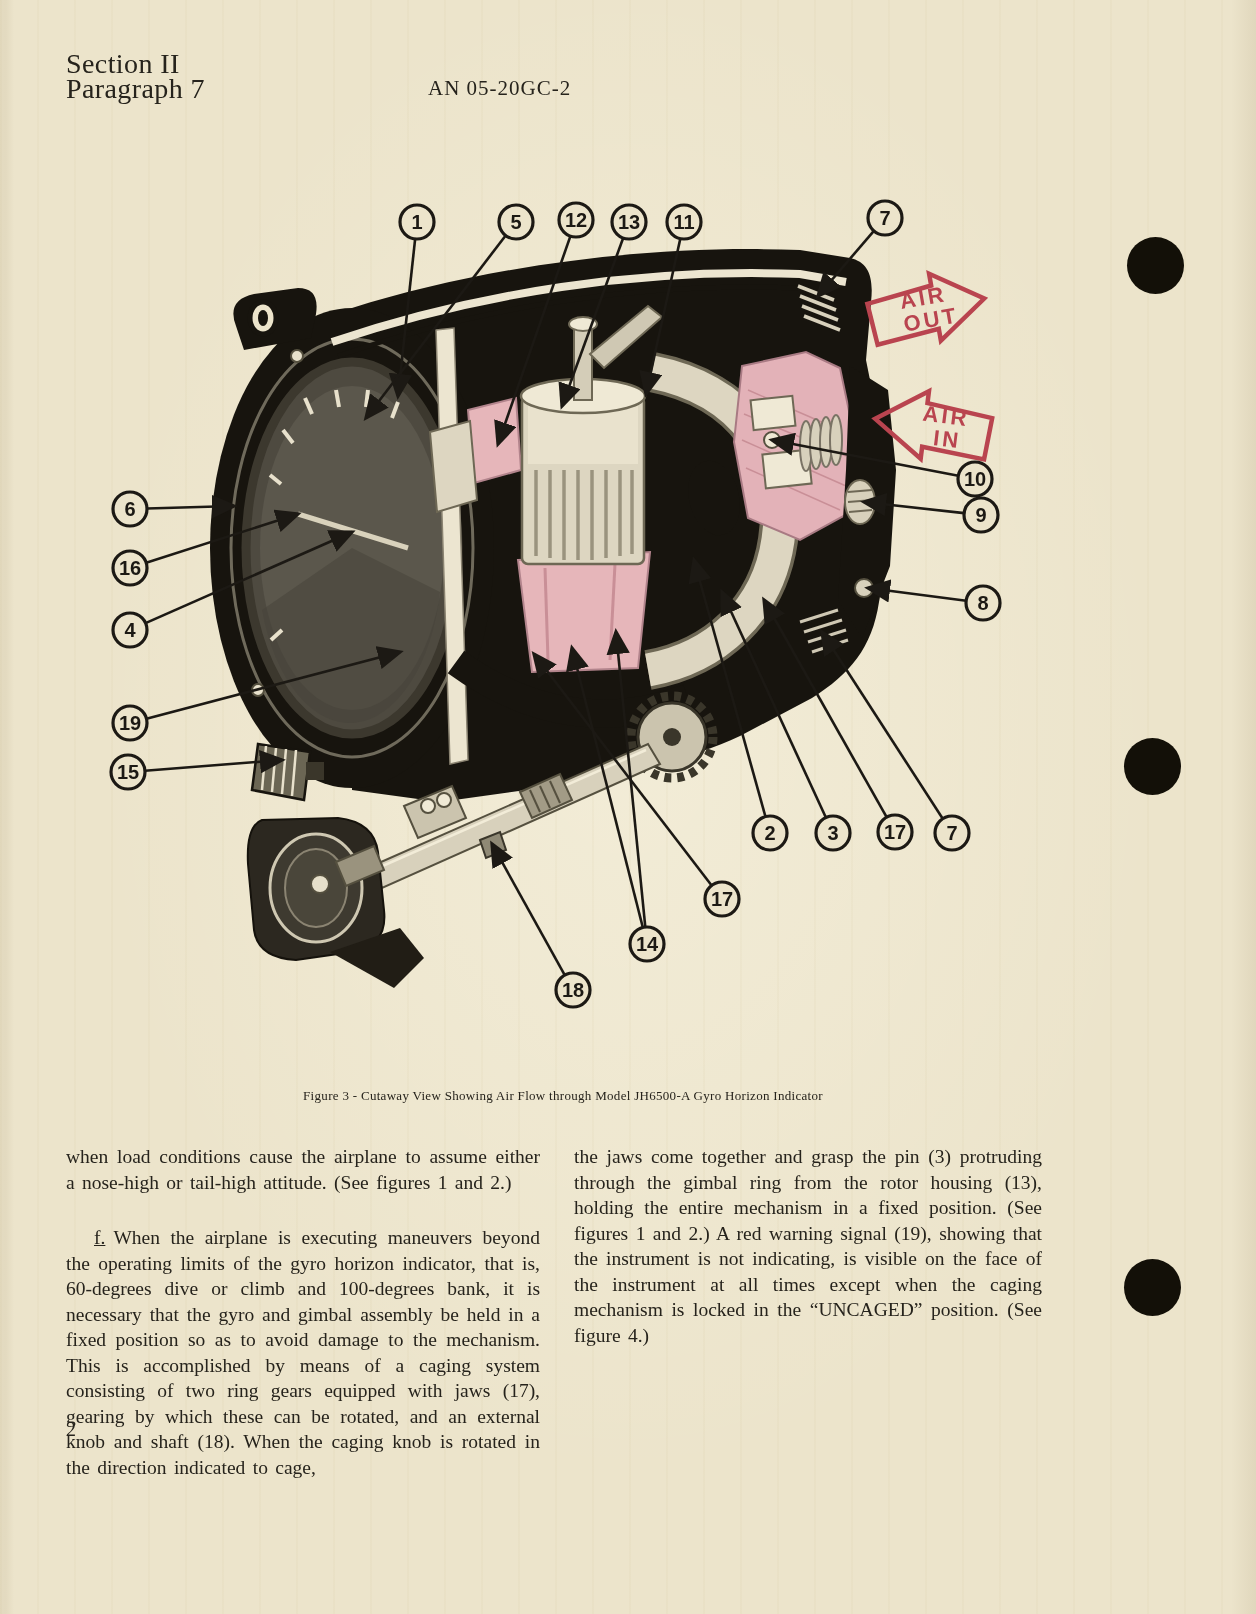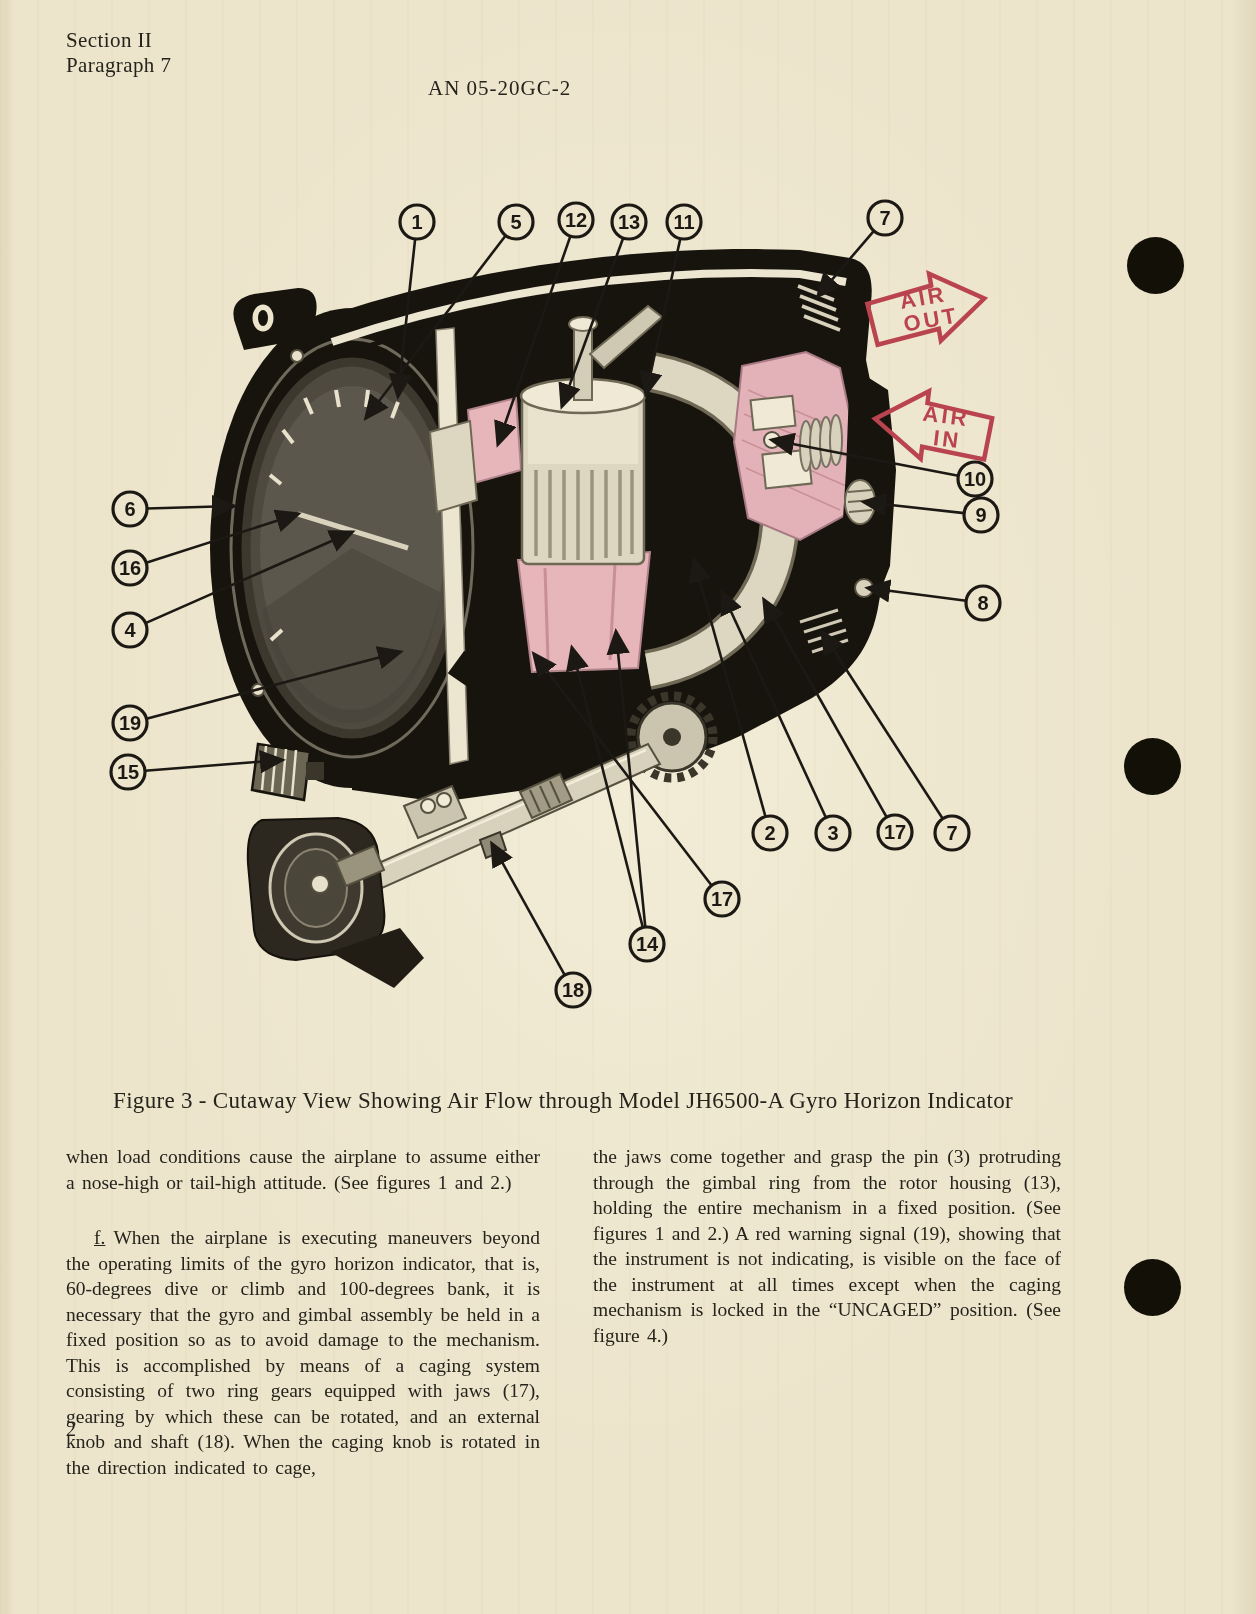--- a/index.html
+++ b/index.html
@@ -6,32 +6,32 @@
   body{
     width:1256px;height:1614px;position:relative;overflow:hidden;
     background:#ece4cb;
     background-image:
       repeating-linear-gradient(90deg, rgba(180,160,100,0.05) 0 2px, rgba(0,0,0,0) 2px 37px),
       radial-gradient(ellipse at 50% 45%, rgba(255,252,238,0.35) 0%, rgba(0,0,0,0) 60%),
       linear-gradient(90deg, rgba(120,100,60,0.08) 0 6px, rgba(0,0,0,0) 14px 98%, rgba(120,100,60,0.10) 100%);
     font-family:"Liberation Serif", serif;
     color:#26231c;
   }
-  .hdr-left{position:absolute;left:66px;top:28px;font-size:21px;line-height:25px;letter-spacing:0.4px;}
+  .hdr-left{position:absolute;left:66px;top:51px;font-size:28px;line-height:25px;letter-spacing:0.4px;}
   .hdr-doc{position:absolute;left:428px;top:76px;font-size:21px;letter-spacing:1px;}
   #figure-svg{position:absolute;left:0;top:0;}
   .leader{stroke:#1c1914;stroke-width:2.6;fill:none;}
   .callout-circle{fill:#ece4cb;stroke:#1c1914;stroke-width:3.2;}
   .callout-num{font-family:"Liberation Sans",sans-serif;font-weight:bold;font-size:20px;fill:#1c1914;text-anchor:middle;}
   .air-arrow{fill:none;stroke:#b9444f;stroke-width:4.5;stroke-linejoin:miter;}
   .air-text{font-family:"Liberation Sans",sans-serif;font-weight:bold;font-size:22px;fill:#b9444f;letter-spacing:3px;text-anchor:middle;}
-  .caption{position:absolute;left:66px;top:1088px;width:994px;text-align:center;font-size:23px;letter-spacing:0.3px;}
+  .caption{position:absolute;left:66px;top:1088px;width:994px;text-align:center;font-size:13px;letter-spacing:0.3px;}
   .col{position:absolute;top:1144px;font-size:19.5px;line-height:25.5px;text-align:justify;word-spacing:2.5px;}
   #col-left{left:66px;width:474px;}
-  #col-right{left:593px;width:468px;}
+  #col-right{left:574px;width:468px;}
   .para{margin:0 0 30px 0;font-family:Liberation Serif, serif;}
   .para.indent{text-indent:28px;}
   .lead{text-decoration:underline;}
   .lead:not(:empty){margin-right:8px;}
   .page-num{position:absolute;left:66px;top:1418px;font-size:20px;}
   .dot{position:absolute;width:57px;height:57px;border-radius:50%;background:#131008;}
   #dot-1{left:1127px;top:237px;}
   #dot-2{left:1124px;top:738px;}
   #dot-3{left:1124px;top:1259px;}
 </style>

